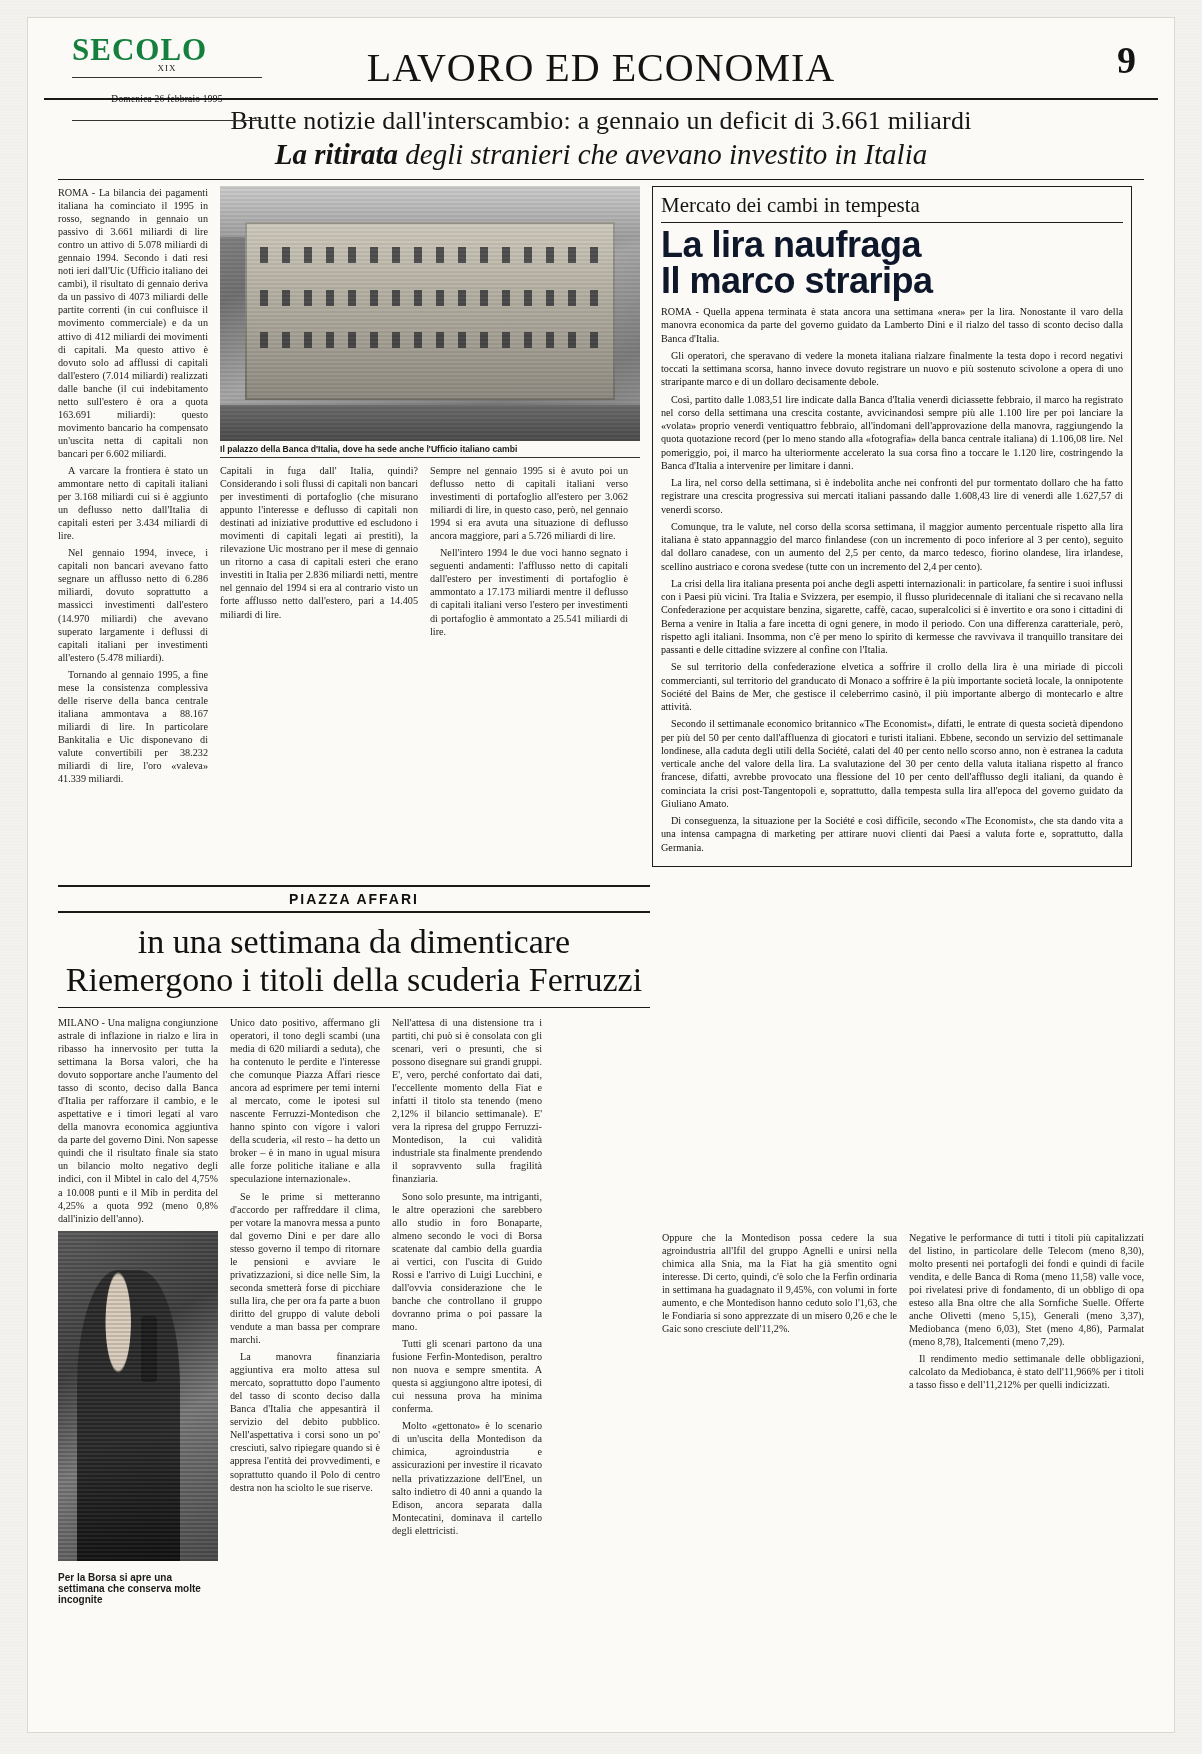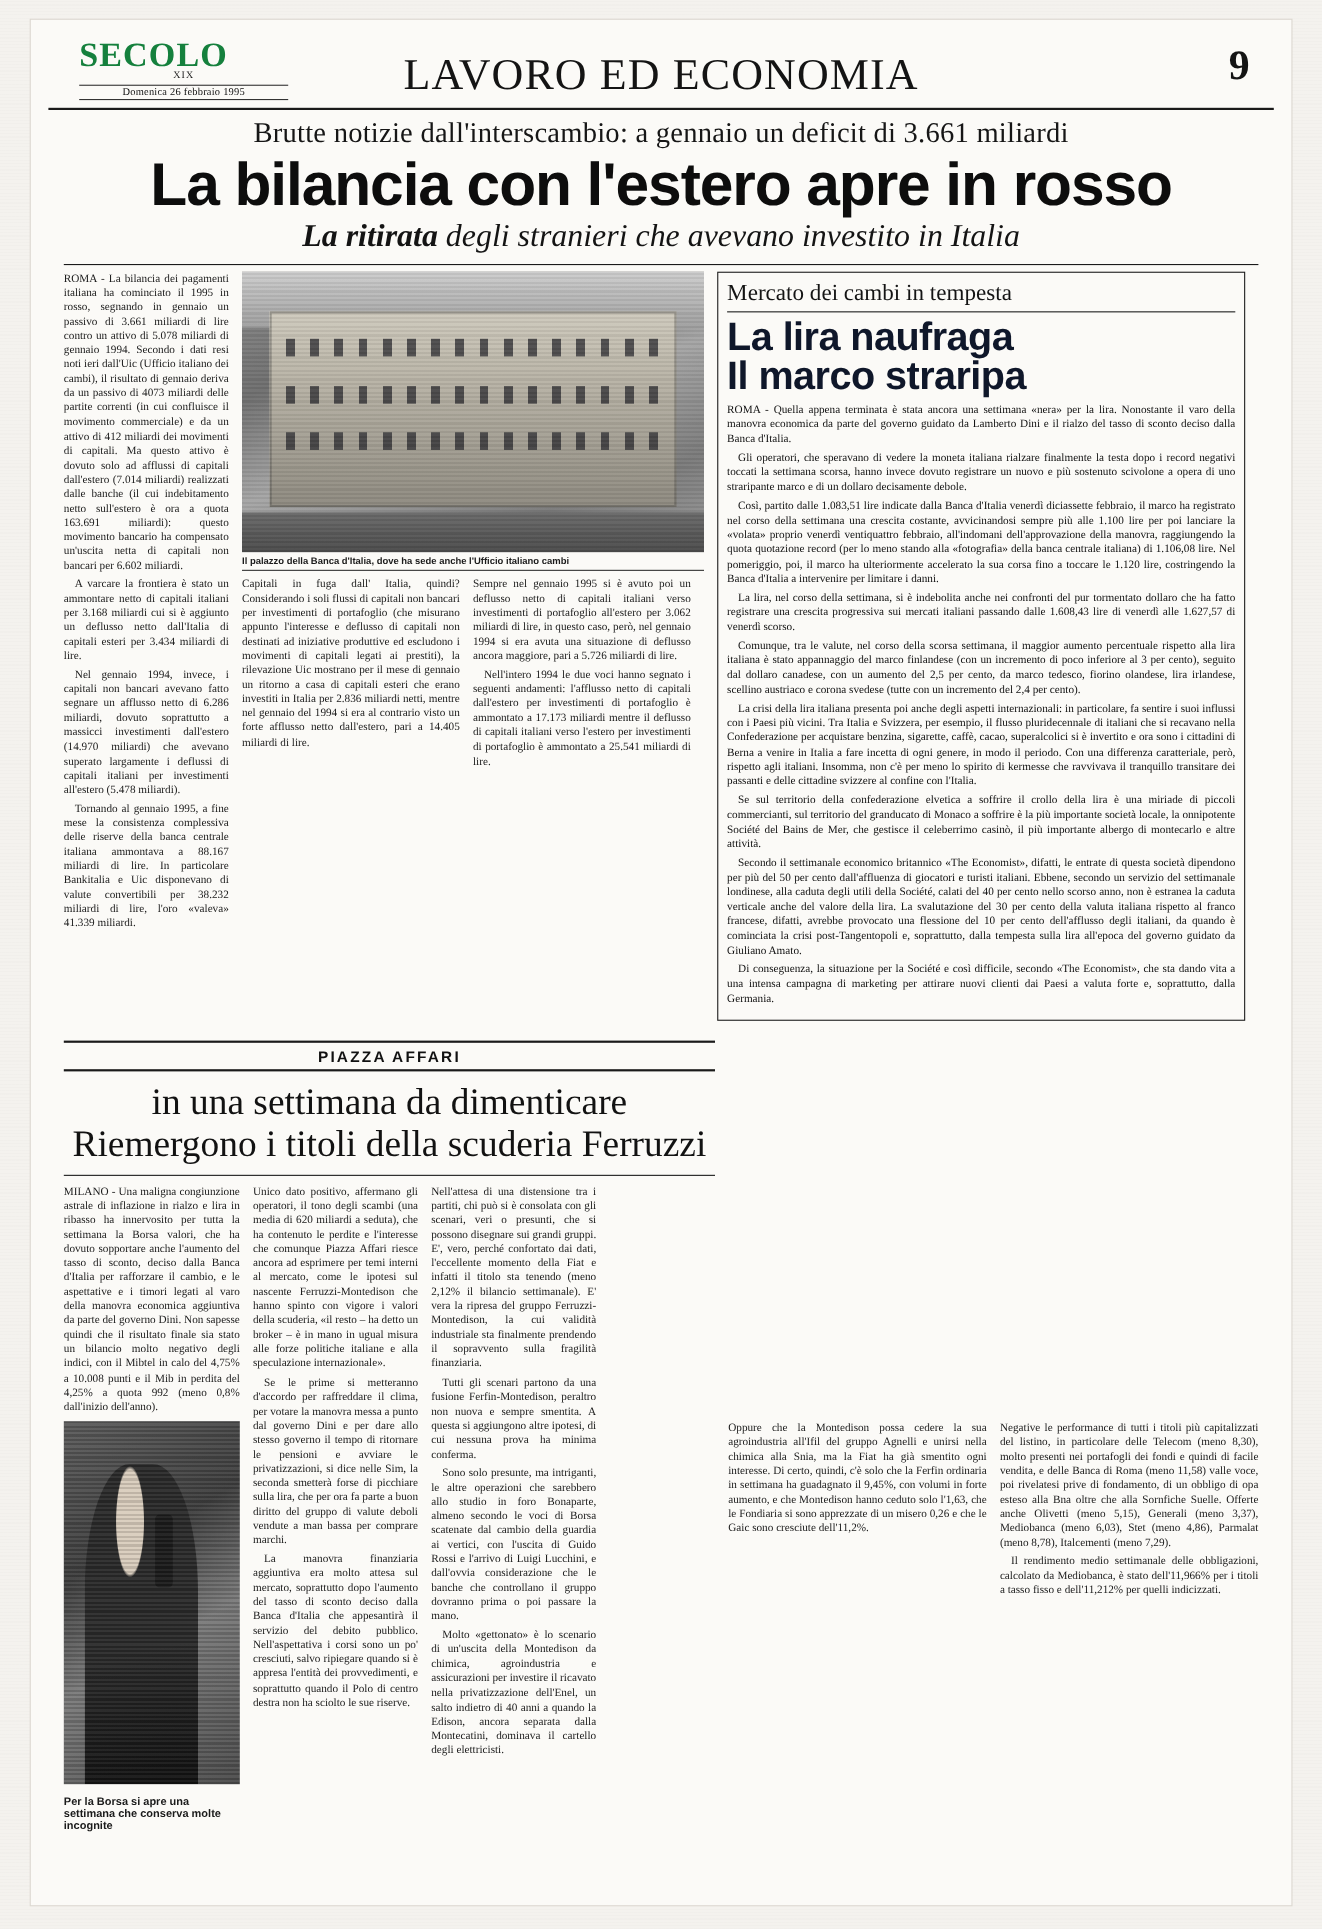--- a/index.html
+++ b/index.html
@@ -58,21 +58,21 @@
     text-align: center;
     letter-spacing: 1px;
     color: #222;
     margin-top: -2px;
   }
   .logo-date {
     font-size: 9.5px;
     border-top: 1px solid #333;
     border-bottom: 1px solid #333;
     margin-top: 4px;
-    padding: 1px 0;
+    padding: 16px 0;
     text-align: center;
     letter-spacing: 0.2px;
   }
   .section-title {
     position: absolute;
     left: 0; right: 0; top: 16px;
     text-align: center;
     font-family: "Liberation Serif", serif;
     font-size: 40px;
     letter-spacing: 1px;
@@ -259,21 +259,20 @@
         <div class="logo-main">SECOLO</div>
         <div class="logo-sub">XIX</div>
         <div class="logo-date">Domenica 26 febbraio 1995</div>
       </div>
       <div class="section-title">LAVORO ED ECONOMIA</div>
       <div class="page-number">9</div>
     </div>
 
     <div class="headwrap">
       <div class="kicker">Brutte notizie dall'interscambio: a gennaio un deficit di 3.661 miliardi</div>
-      <div class="headline">La bilancia con l'estero apre in rosso</div>
       <div class="subhead"><b>La ritirata</b><span> degli stranieri che avevano investito in Italia</span></div>
     </div>
 
     <div class="body-area">
       <div class="cols" style="align-items:flex-start;">
 
         <div class="col" style="width:150px;">
           <p class="first"><span class="dateline"></span><span>ROMA - La bilancia dei pagamenti italiana ha cominciato il 1995 in rosso, segnando in gennaio un passivo di 3.661 miliardi di lire contro un attivo di 5.078 miliardi di gennaio 1994. Secondo i dati resi noti ieri dall'Uic (Ufficio italiano dei cambi), il risultato di gennaio deriva da un passivo di 4073 miliardi delle partite correnti (in cui confluisce il movimento commerciale) e da un attivo di 412 miliardi dei movimenti di capitali. Ma questo attivo è dovuto solo ad afflussi di capitali dall'estero (7.014 miliardi) realizzati dalle banche (il cui indebitamento netto sull'estero è ora a quota 163.691 miliardi): questo movimento bancario ha compensato un'uscita netta di capitali non bancari per 6.602 miliardi.</span></p>
           <p>A varcare la frontiera è stato un ammontare netto di capitali italiani per 3.168 miliardi cui si è aggiunto un deflusso netto dall'Italia di capitali esteri per 3.434 miliardi di lire.</p>
           <p>Nel gennaio 1994, invece, i capitali non bancari avevano fatto segnare un afflusso netto di 6.286 miliardi, dovuto soprattutto a massicci investimenti dall'estero (14.970 miliardi) che avevano superato largamente i deflussi di capitali italiani per investimenti all'estero (5.478 miliardi).</p>
@@ -343,22 +342,22 @@
             </div>
             <div class="caption2">Per la Borsa si apre una settimana che conserva molte incognite</div>
           </div>
           <div class="col" style="width:150px;">
             <p class="first">Unico dato positivo, affermano gli operatori, il tono degli scambi (una media di 620 miliardi a seduta), che ha contenuto le perdite e l'interesse che comunque Piazza Affari riesce ancora ad esprimere per temi interni al mercato, come le ipotesi sul nascente Ferruzzi-Montedison che hanno spinto con vigore i valori della scuderia, «il resto – ha detto un broker – è in mano in ugual misura alle forze politiche italiane e alla speculazione internazionale».</p>
             <p>Se le prime si metteranno d'accordo per raffreddare il clima, per votare la manovra messa a punto dal governo Dini e per dare allo stesso governo il tempo di ritornare le pensioni e avviare le privatizzazioni, si dice nelle Sim, la seconda smetterà forse di picchiare sulla lira, che per ora fa parte a buon diritto del gruppo di valute deboli vendute a man bassa per comprare marchi.</p>
             <p>La manovra finanziaria aggiuntiva era molto attesa sul mercato, soprattutto dopo l'aumento del tasso di sconto deciso dalla Banca d'Italia che appesantirà il servizio del debito pubblico. Nell'aspettativa i corsi sono un po' cresciuti, salvo ripiegare quando si è appresa l'entità dei provvedimenti, e soprattutto quando il Polo di centro destra non ha sciolto le sue riserve.</p>
           </div>
           <div class="col" style="width:150px;">
             <p class="first">Nell'attesa di una distensione tra i partiti, chi può si è consolata con gli scenari, veri o presunti, che si possono disegnare sui grandi gruppi. E', vero, perché confortato dai dati, l'eccellente momento della Fiat e infatti il titolo sta tenendo (meno 2,12% il bilancio settimanale). E' vera la ripresa del gruppo Ferruzzi-Montedison, la cui validità industriale sta finalmente prendendo il sopravvento sulla fragilità finanziaria.</p>
+            <p>Sono solo presunte, ma intriganti, le altre operazioni che sarebbero allo studio in foro Bonaparte, almeno secondo le voci di Borsa scatenate dal cambio della guardia ai vertici, con l'uscita di Guido Rossi e l'arrivo di Luigi Lucchini, e dall'ovvia considerazione che le banche che controllano il gruppo dovranno prima o poi passare la mano.</p>
             <p>Tutti gli scenari partono da una fusione Ferfin-Montedison, peraltro non nuova e sempre smentita. A questa si aggiungono altre ipotesi, di cui nessuna prova ha minima conferma.</p>
-            <p>Sono solo presunte, ma intriganti, le altre operazioni che sarebbero allo studio in foro Bonaparte, almeno secondo le voci di Borsa scatenate dal cambio della guardia ai vertici, con l'uscita di Guido Rossi e l'arrivo di Luigi Lucchini, e dall'ovvia considerazione che le banche che controllano il gruppo dovranno prima o poi passare la mano.</p>
             <p>Molto «gettonato» è lo scenario di un'uscita della Montedison da chimica, agroindustria e assicurazioni per investire il ricavato nella privatizzazione dell'Enel, un salto indietro di 40 anni a quando la Edison, ancora separata dalla Montecatini, dominava il cartello degli elettricisti.</p>
           </div>
         </div>
       </div>
 
       <div style="width:500px; padding-left:12px;">
         <div style="height:340px;"></div>
         <div style="display:flex; gap:12px;margin-top:16px;">
           <div class="col" style="width:235px;">
             <p class="first">Oppure che la Montedison possa cedere la sua agroindustria all'Ifil del gruppo Agnelli e unirsi nella chimica alla Snia, ma la Fiat ha già smentito ogni interesse. Di certo, quindi, c'è solo che la Ferfin ordinaria in settimana ha guadagnato il 9,45%, con volumi in forte aumento, e che Montedison hanno ceduto solo l'1,63, che le Fondiaria si sono apprezzate di un misero 0,26 e che le Gaic sono cresciute dell'11,2%.</p>

